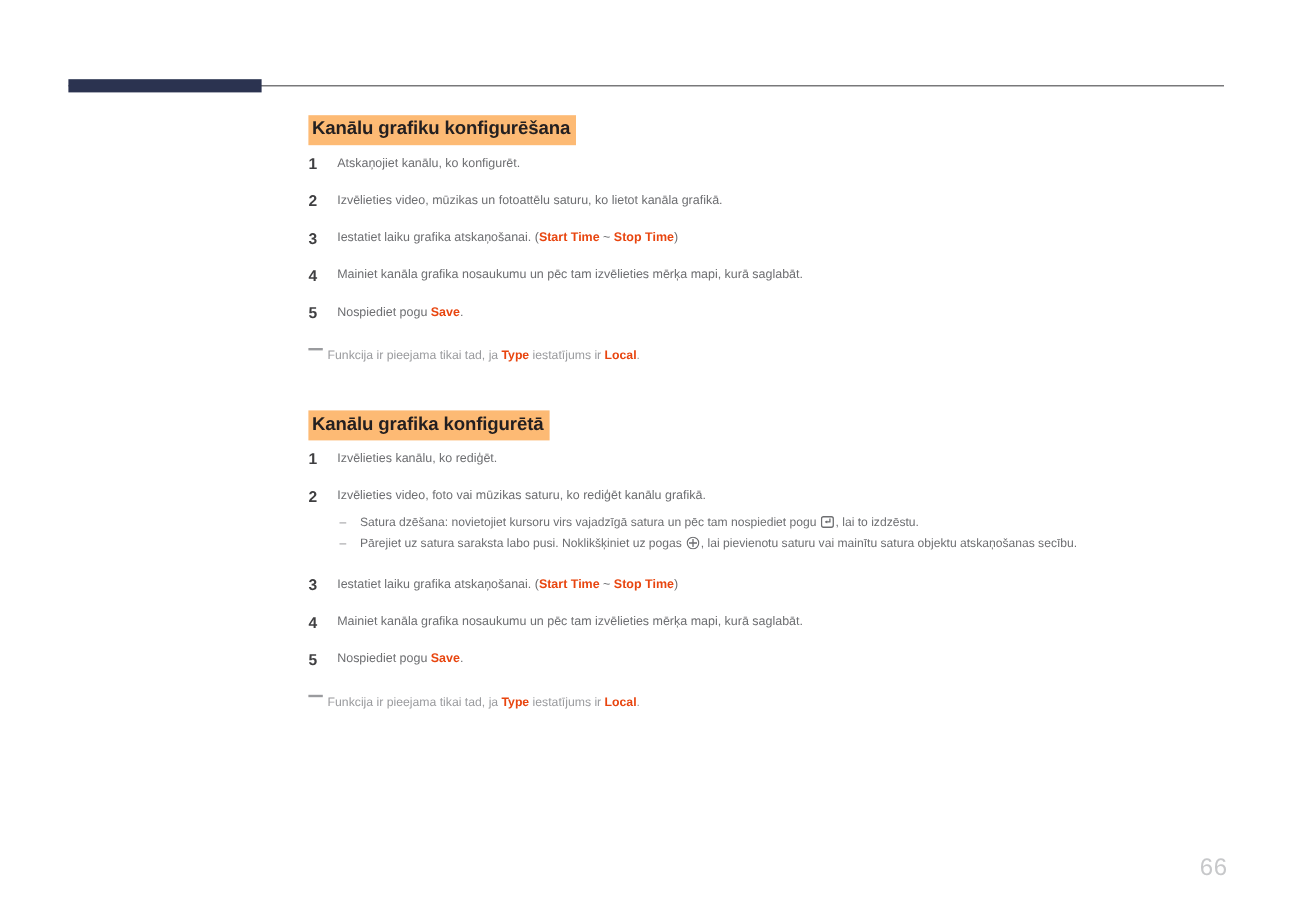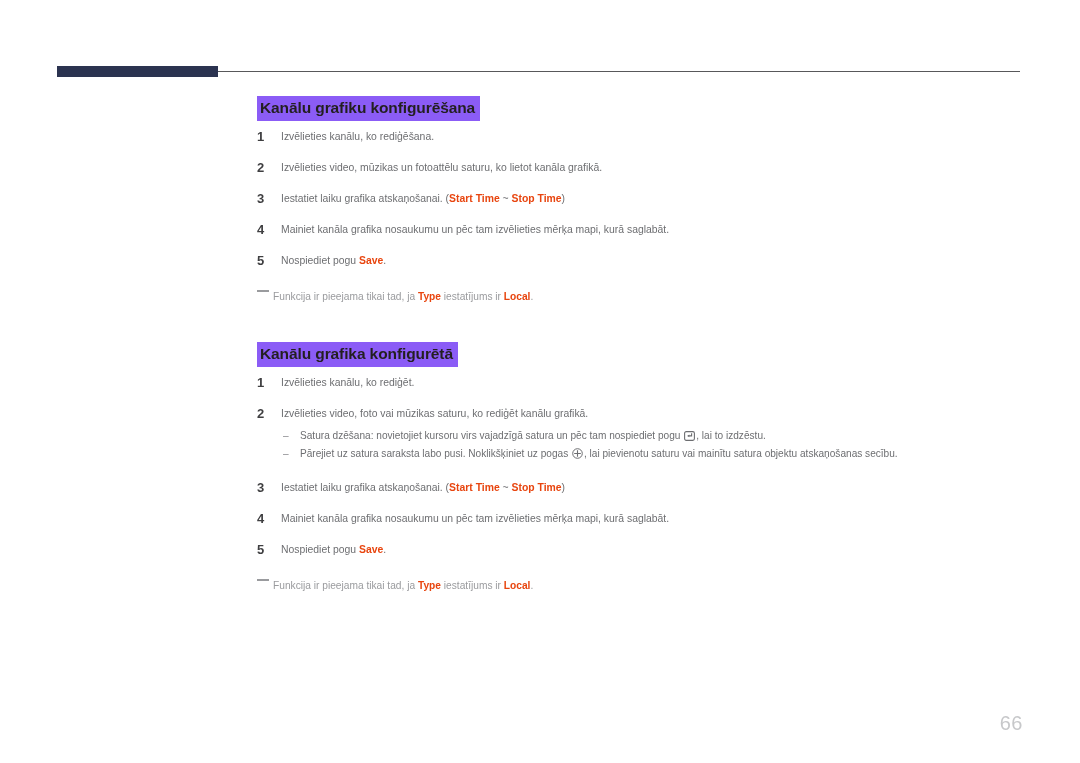--- a/index.html
+++ b/index.html
@@ -46,21 +46,21 @@
   .content {
     position: absolute;
     left: 257px;
     top: 96px;
     width: 763px;
   }
 
   
   .heading {
     display: inline-block;
-    background: #8b5cf6;
+    background: #fdba74;
     color: #231f20;
     font-size: 15.5px;
     font-weight: bold;
     line-height: 1.35;
     padding: 2px 5px 2px 3px;
     letter-spacing: -0.1px;
     margin: 0;
   }
 
   .section-2 {
@@ -177,21 +177,21 @@
 <div class="content">
 
   <div>
     <h2 class="heading">Kanālu grafiku konfigurēšana</h2>
 
 
     <ol class="steps">
 
       <li class="step">
         <span class="num">1</span>
-        <span>Izvēlieties kanālu, ko rediģēšana.</span>
+        <span>Atskaņojiet kanālu, ko konfigurēt.</span>
       </li>
 
       <li class="step">
         <span class="num">2</span>
         <span>Izvēlieties video, mūzikas un fotoattēlu saturu, ko lietot kanāla grafikā.</span>
       </li>
 
       <li class="step">
         <span class="num">3</span>
         <span>Iestatiet laiku grafika atskaņošanai. (</span><span class="hl">Start Time</span><span> ~ </span><span class="hl">Stop Time</span><span>)</span>

